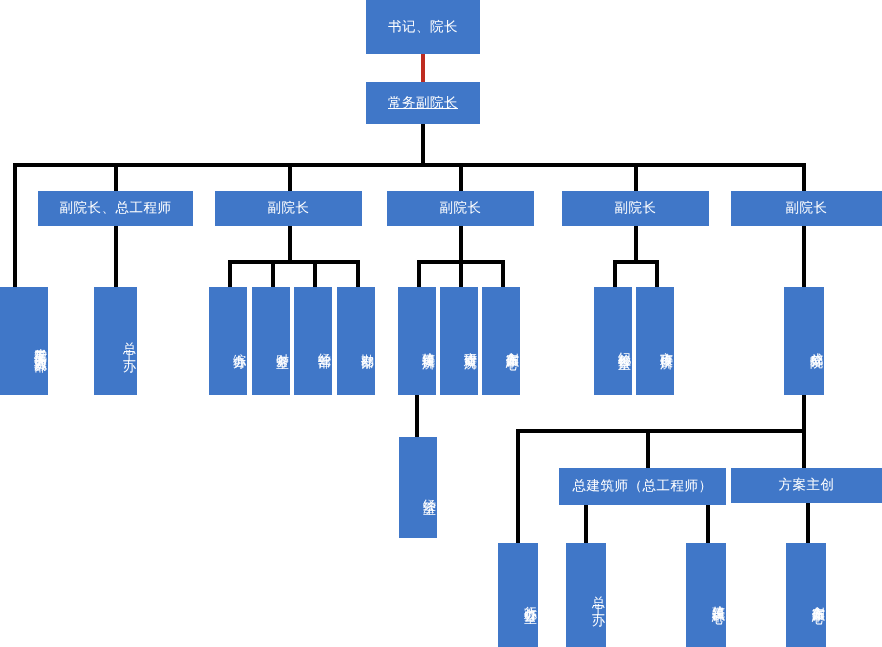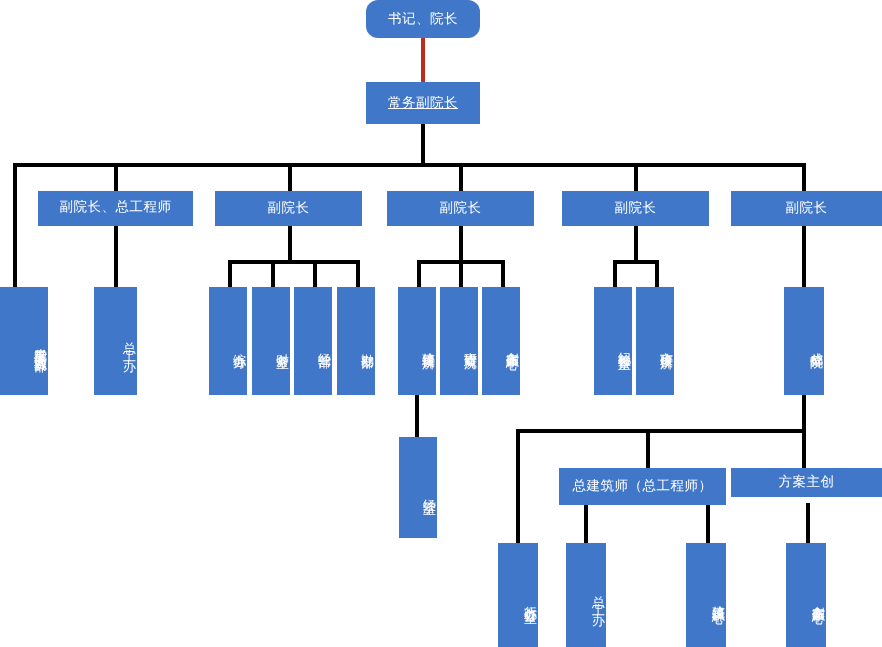--- a/index.html
+++ b/index.html
@@ -100,29 +100,29 @@
   <div class="hline" style="left:516px;top:429px;width:290px;"></div>
   <div class="vline" style="left:516px;top:429px;height:114px;"></div>
   <div class="vline" style="left:646px;top:429px;height:39px;"></div>
   <div class="vline" style="left:802px;top:429px;height:39px;"></div>
 
   <div class="vline" style="left:584px;top:503px;height:40px;"></div>
   <div class="vline" style="left:706px;top:503px;height:40px;"></div>
 
   <div class="vline" style="left:806px;top:503px;height:40px;"></div>
 
-  <div class="box h-box" style="left:366px;top:0px;width:114px;height:38px;border-radius:12px;">
+  <div class="box h-box" style="left:366px;top:0px;width:114px;height:54px;">
     <span>书记、院长</span>
   </div>
 
   <div class="box h-box" style="left:366px;top:82px;width:114px;height:42px;text-decoration:underline;">
     <span>常务副院长</span>
   </div>
 
-  <div class="box h-box" style="left:38px;top:191px;width:155px;height:35px;font-family:Liberation Mono, monospace;">
+  <div class="box h-box" style="left:38px;top:191px;width:155px;height:35px;">
     <span>副院长、总工程师</span>
   </div>
 
   <div class="box h-box" style="left:215px;top:191px;width:147px;height:35px;">
     <span>副院长</span>
   </div>
 
   <div class="box h-box" style="left:387px;top:191px;width:147px;height:35px;">
     <span>副院长</span>
   </div>
@@ -179,21 +179,21 @@
   </div>
 
   <div class="box v-box" style="left:399px;top:437px;width:38px;height:101px;">
     <span>经济室</span>
   </div>
 
   <div class="box h-box" style="left:559px;top:468px;width:167px;height:37px;">
     <span>总建筑师（总工程师）</span>
   </div>
 
-  <div class="box h-box" style="left:731px;top:468px;width:151px;height:29px;">
+  <div class="box h-box" style="left:731px;top:468px;width:151px;height:35px;">
     <span>方案主创</span>
   </div>
 
   <div class="box v-box" style="left:498px;top:543px;width:40px;height:104px;">
     <span>行政办公室</span>
   </div>
 
   <div class="box v-box loose" style="left:566px;top:543px;width:40px;height:104px;">
     <span>总工办</span>
   </div>

